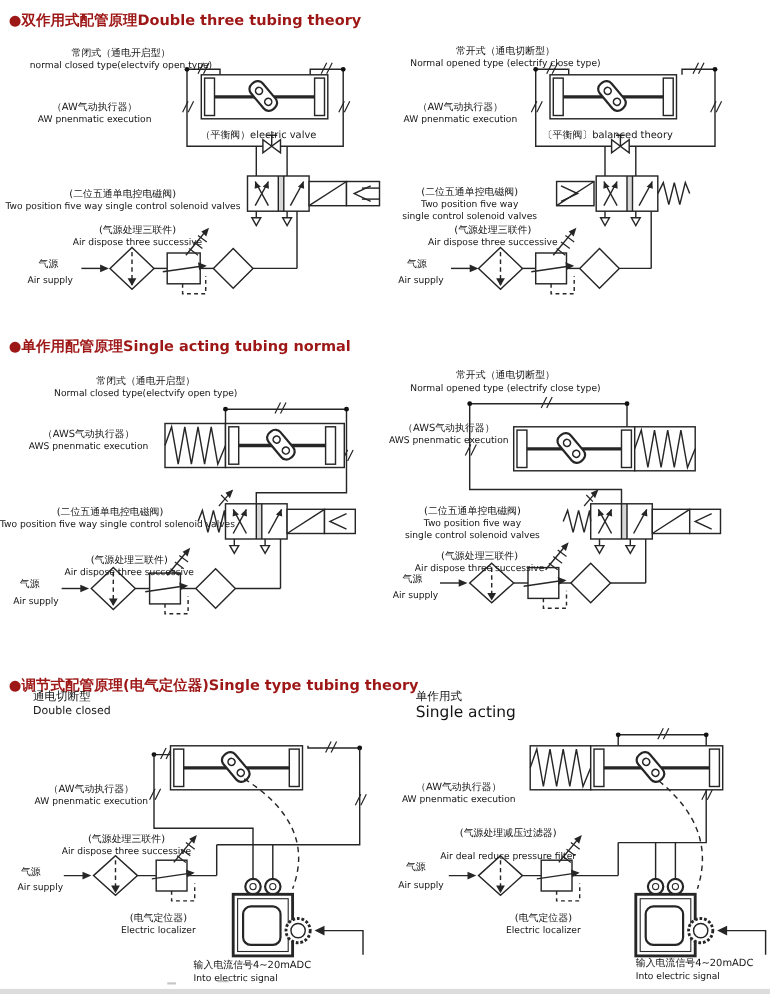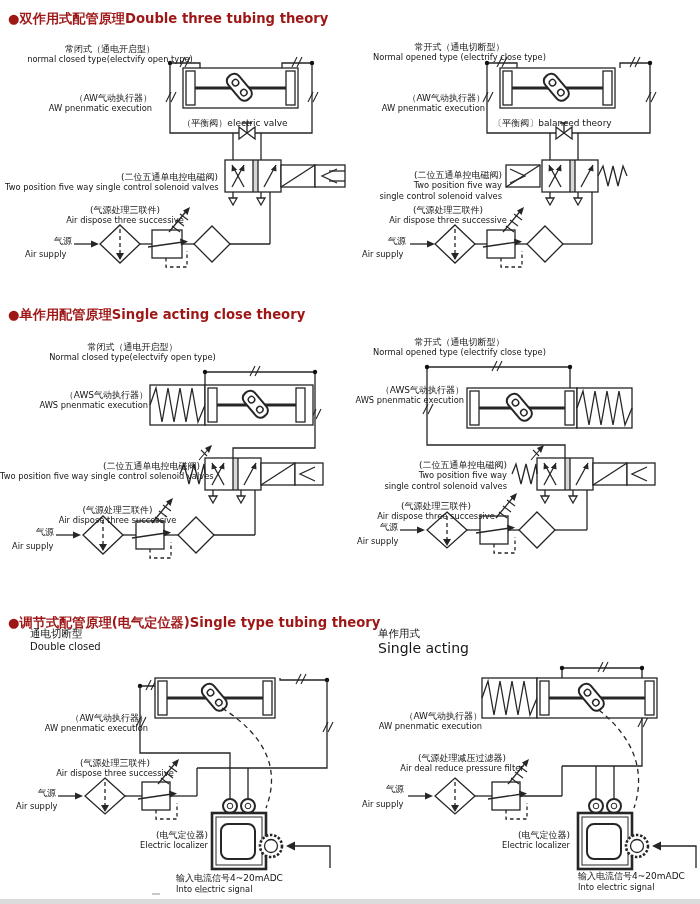--- a/index.html
+++ b/index.html
@@ -5,21 +5,21 @@
   *{margin:0;padding:0;box-sizing:border-box}
   html,body{width:700px;height:904px}
   body{position:relative;background:#ffffff;font-family:"DejaVu Sans",sans-serif;color:#151515;overflow:hidden}
   .hd{position:absolute;left:8px;font-weight:bold;font-size:13.2px;color:#9e1717;white-space:nowrap}
   .diag{position:absolute}
   .lb{position:absolute;white-space:nowrap;line-height:1.12}
   .cn{font-size:9px}
   .en{font-size:8.3px}
   .mode{font-size:10.5px}
   .c{text-align:center}
-  .r{text-align:right}
+  .r{text-align:center}
   svg.draw{position:absolute;left:0;top:0;overflow:visible}
   .edge{position:absolute;left:0;bottom:0;width:700px;height:5px;background:#dcdcdc}
   .artifact{position:absolute;background:#9a9a9a;opacity:.55}
 </style>
 </head>
 <body>
 
 <div class="hd" style="top:10px">●双作用式配管原理Double three tubing theory</div>
 
 <div class="diag" style="left:0;top:36px;width:350px;height:270px">
@@ -186,21 +186,21 @@
   <div class="lb cn c" style="left:118px;top:82px;width:165px">〔平衡阀〕balanced theory</div>
   <div class="lb cn r" style="left:0;top:134px;width:150px">(二位五通单控电磁阀)</div>
   <div class="lb en r" style="left:0;top:145px;width:150px">Two position five way</div>
   <div class="lb en r" style="left:0;top:156px;width:150px">single control solenoid valves</div>
   <div class="lb cn c" style="left:12px;top:169px;width:168px">(气源处理三联件)</div>
   <div class="lb en c" style="left:12px;top:180px;width:168px">Air dispose three successive</div>
   <div class="lb cn r" style="left:0;top:200px;width:54px">气源</div>
   <div class="lb en" style="left:10px;top:214px">Air supply</div>
 </div>
 
-<div class="hd" style="top:306px">●单作用配管原理Single acting close theory</div>
+<div class="hd" style="top:306px">●单作用配管原理Single acting tubing normal</div>
 
 <div class="diag" style="left:0;top:330px;width:350px;height:272px">
   <svg class="draw" width="350" height="272">
     <g stroke="#262626" fill="none" stroke-width="1.3">
       <g>
         <path d="M205 42 H315 V118 H233 V128 M205 42 V55"></path>
         <path d="M250 46 L255 36 M255 46 L260 36" stroke-width="1.1"></path>
         <path d="M311 89 L316 79 M316 89 L321 79" stroke-width="1.1"></path>
         <circle cx="205" cy="42" r="2.2" fill="#111" stroke="none"></circle>
         <circle cx="315" cy="42" r="2.2" fill="#111" stroke="none"></circle>
@@ -481,21 +481,21 @@
         <path d="M344 250 V228 H302"></path>
         <polygon points="300,228 309,223.5 309,232.5" fill="#262626" stroke="none"></polygon>
       </g>
     </g>
   </svg>
   <div class="lb cn mode" style="left:26px;top:10px">单作用式</div>
   <div class="lb mode" style="left:26px;top:23px;font-size:14px">Single acting</div>
   <div class="lb cn r" style="left:0;top:93px;width:130px">（AW气动执行器）</div>
   <div class="lb en r" style="left:0;top:104px;width:130px">AW pnenmatic execution</div>
   <div class="lb cn c" style="left:20px;top:135px;width:180px">(气源处理减压过滤器)</div>
-  <div class="lb en c" style="left:20px;top:146px;width:180px">Air deal reduce pressure filter</div>
+  <div class="lb en c" style="left:20px;top:156px;width:180px">Air deal reduce pressure filter</div>
   <div class="lb cn r" style="left:0;top:166px;width:52px">气源</div>
   <div class="lb en" style="left:10px;top:182px">Air supply</div>
   <div class="lb cn r" style="left:66px;top:212px;width:152px">(电气定位器)</div>
   <div class="lb en r" style="left:66px;top:223px;width:152px">Electric localizer</div>
   <div class="lb cn" style="left:226px;top:253px">输入电流信号4~20mADC</div>
   <div class="lb en" style="left:226px;top:265px">Into electric signal</div>
 </div>
 
 <div class="artifact" style="left:152px;top:893px;width:8px;height:2px"></div>
 <div class="artifact" style="left:198px;top:891px;width:10px;height:2px"></div>

